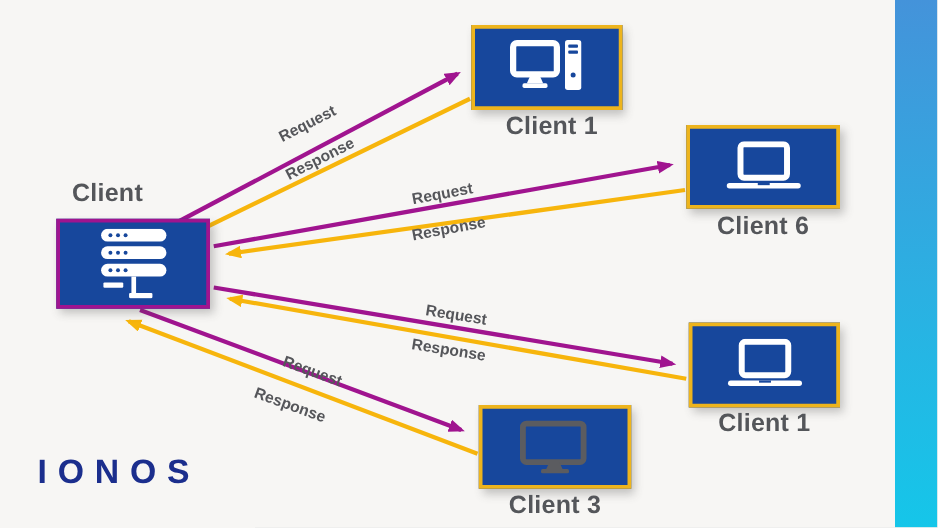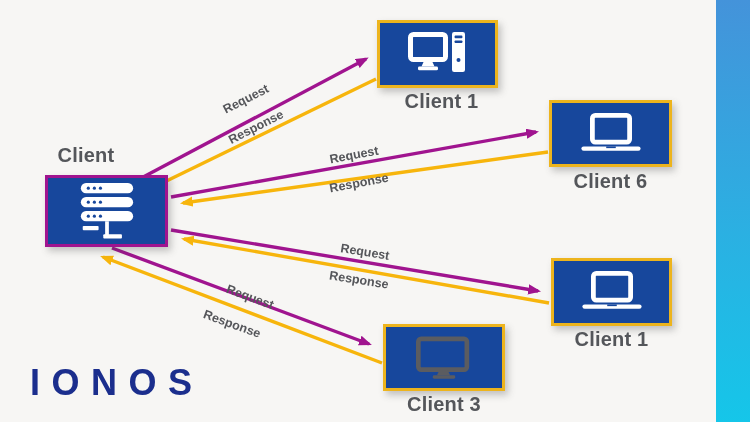--- a/index.html
+++ b/index.html
@@ -24,21 +24,21 @@
     font-size:20px;font-weight:700;letter-spacing:.2px;
   }
   
   .flow-label{
     position:absolute;font-size:12.5px;font-weight:600;color:#55565a;
     white-space:nowrap;transform-origin:center;
   }
   .arrows{position:absolute;left:0;top:0;}
   .brand{
     position:absolute;left:30px;top:362px;color:#1b2e8d;
-    font-size:36px;font-weight:800;letter-spacing:.32em;
+    font-size:27px;font-weight:800;letter-spacing:.32em;
   }
 </style>
 </head>
 <body>
 
 <div class="stage">
 
   <svg class="arrows" width="750" height="422" viewBox="0 0 750 422">
     <defs>
       <marker id="head-purple" markerWidth="4.4" markerHeight="3.4" refX="2.9" refY="1.5" orient="auto" markerUnits="strokeWidth">

